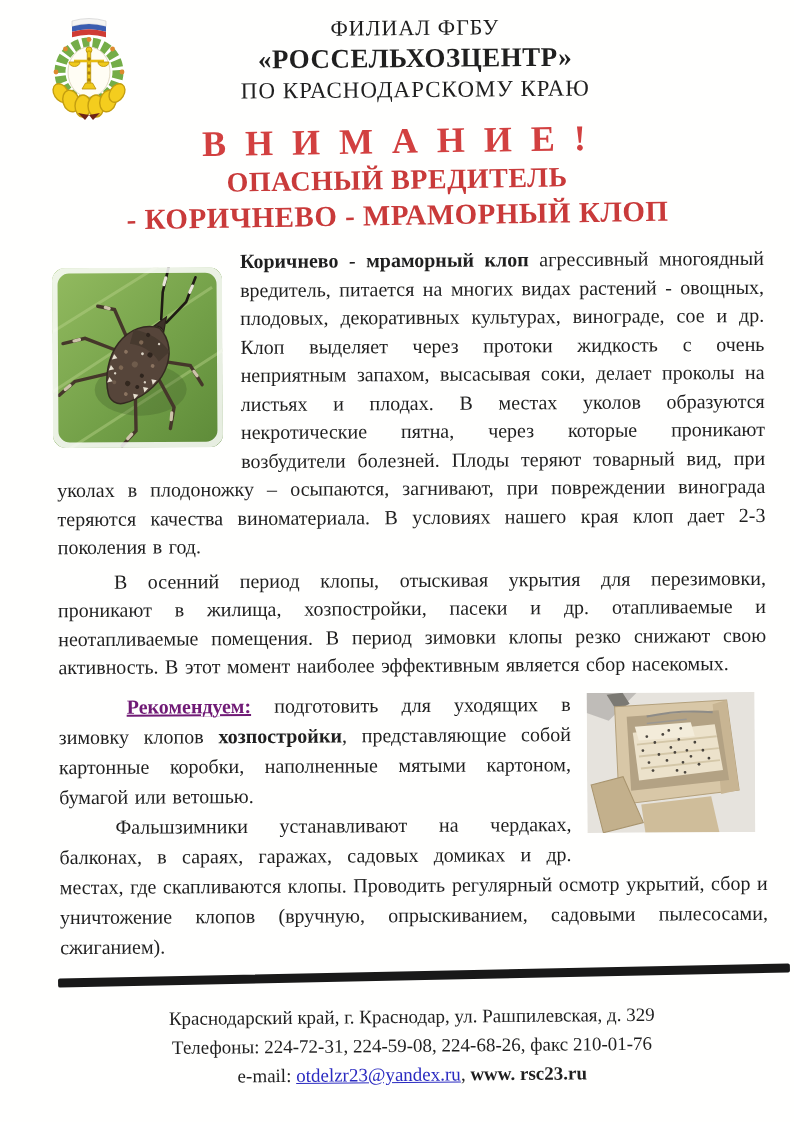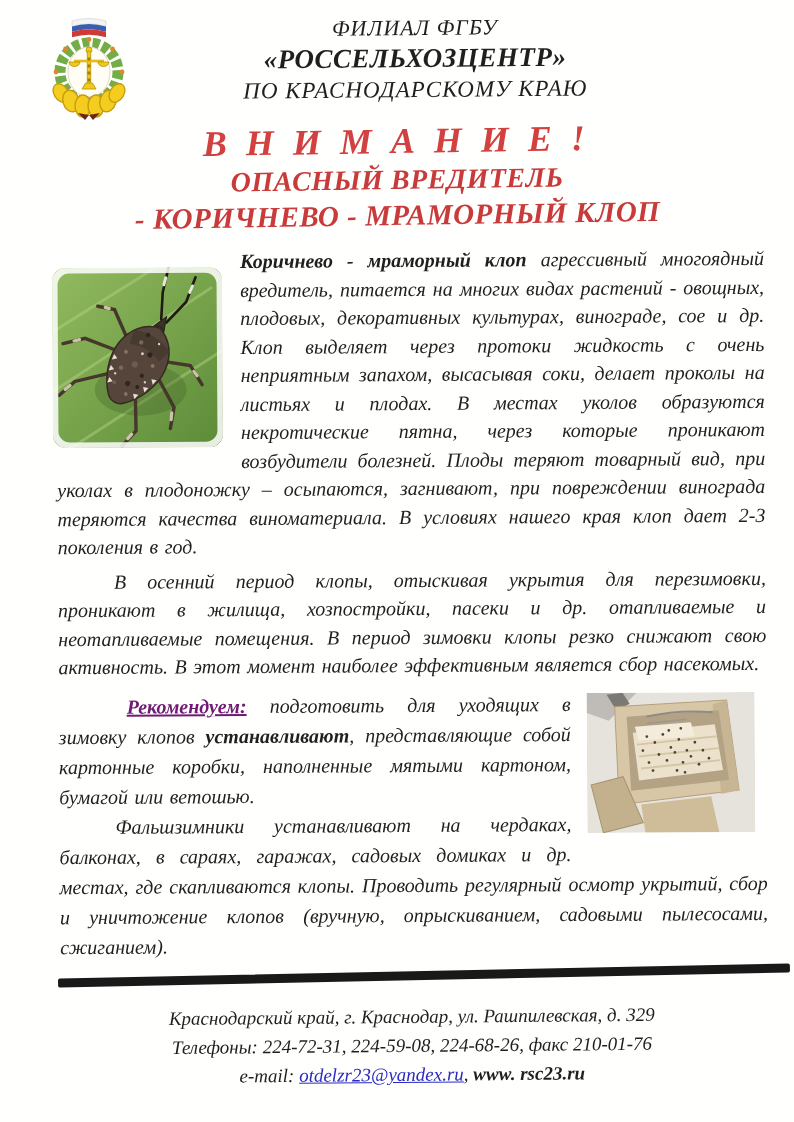--- a/index.html
+++ b/index.html
@@ -4,21 +4,20 @@
 <style>
   html,body{margin:0;padding:0;background:#ffffff;}
   .page{
     position:relative;
     width:794px;height:1122px;
     margin:0 auto;
     background:#fffffe;
     overflow:hidden;
     font-family:"Liberation Serif","DejaVu Serif",serif;
     color:#1f1f1f;
-    font-style:italic;
   }
   
   .logo{position:absolute;left:38px;top:16px;width:102px;height:104px;}
   .header-text{
     text-align:center;
     padding-top:14px;
     margin-left:36px;
     transform:rotate(-0.5deg);
   }
   .h1{font-size:22px;line-height:28px;letter-spacing:1px;}
@@ -282,21 +281,21 @@
             <circle cx="94" cy="36" r="1.4"></circle>
           </g>
 
           <polygon points="4,92 36,84 56,130 16,140" fill="#c3b08c" stroke="#a8946e" stroke-width="1"></polygon>
           <polygon points="54,112 124,104 132,140 58,140" fill="#cfbd9a"></polygon>
 
           <path d="M60,24 Q92,17 126,20" stroke="#8e8c88" stroke-width="2" fill="none"></path>
           <line x1="60" y1="31" x2="100" y2="27" stroke="#9b9892" stroke-width="1.5"></line>
         </svg>
       </div>
-      <p class="p3 indent-lg"><span class="red-lead">Рекомендуем:</span><span> подготовить для уходящих в зимовку клопов </span><span class="bold">устанавливают</span><span>, представляющие собой картонные коробки, наполненные мятыми картоном, бумагой или ветошью.</span></p>
+      <p class="p3 indent-lg"><span class="red-lead">Рекомендуем:</span><span> подготовить для уходящих в зимовку клопов </span><span class="bold">хозпостройки</span><span>, представляющие собой картонные коробки, наполненные мятыми картоном, бумагой или ветошью.</span></p>
       <p class="p4 indent">Фальшзимники устанавливают  на чердаках, балконах, в сараях, гаражах, садовых домиках и др. местах, где скапливаются клопы.  Проводить  регулярный  осмотр укрытий, сбор и уничтожение клопов (вручную, опрыскиванием, садовыми пылесосами, сжиганием).</p>
     </div>
   </div>
 
   <div class="rule"></div>
   <div class="footer">
     <div class="f-line">Краснодарский край, г. Краснодар, ул. Рашпилевская, д. 329</div>
     <div class="f-line">Телефоны:  224-72-31, 224-59-08,  224-68-26, факс 210-01-76</div>
     <div class="f-line"><span>e-mail: </span><a class="email-link" href="#">otdelzr23@yandex.ru</a><span>, </span><span class="website">www. rsc23.ru</span></div>
   </div>

